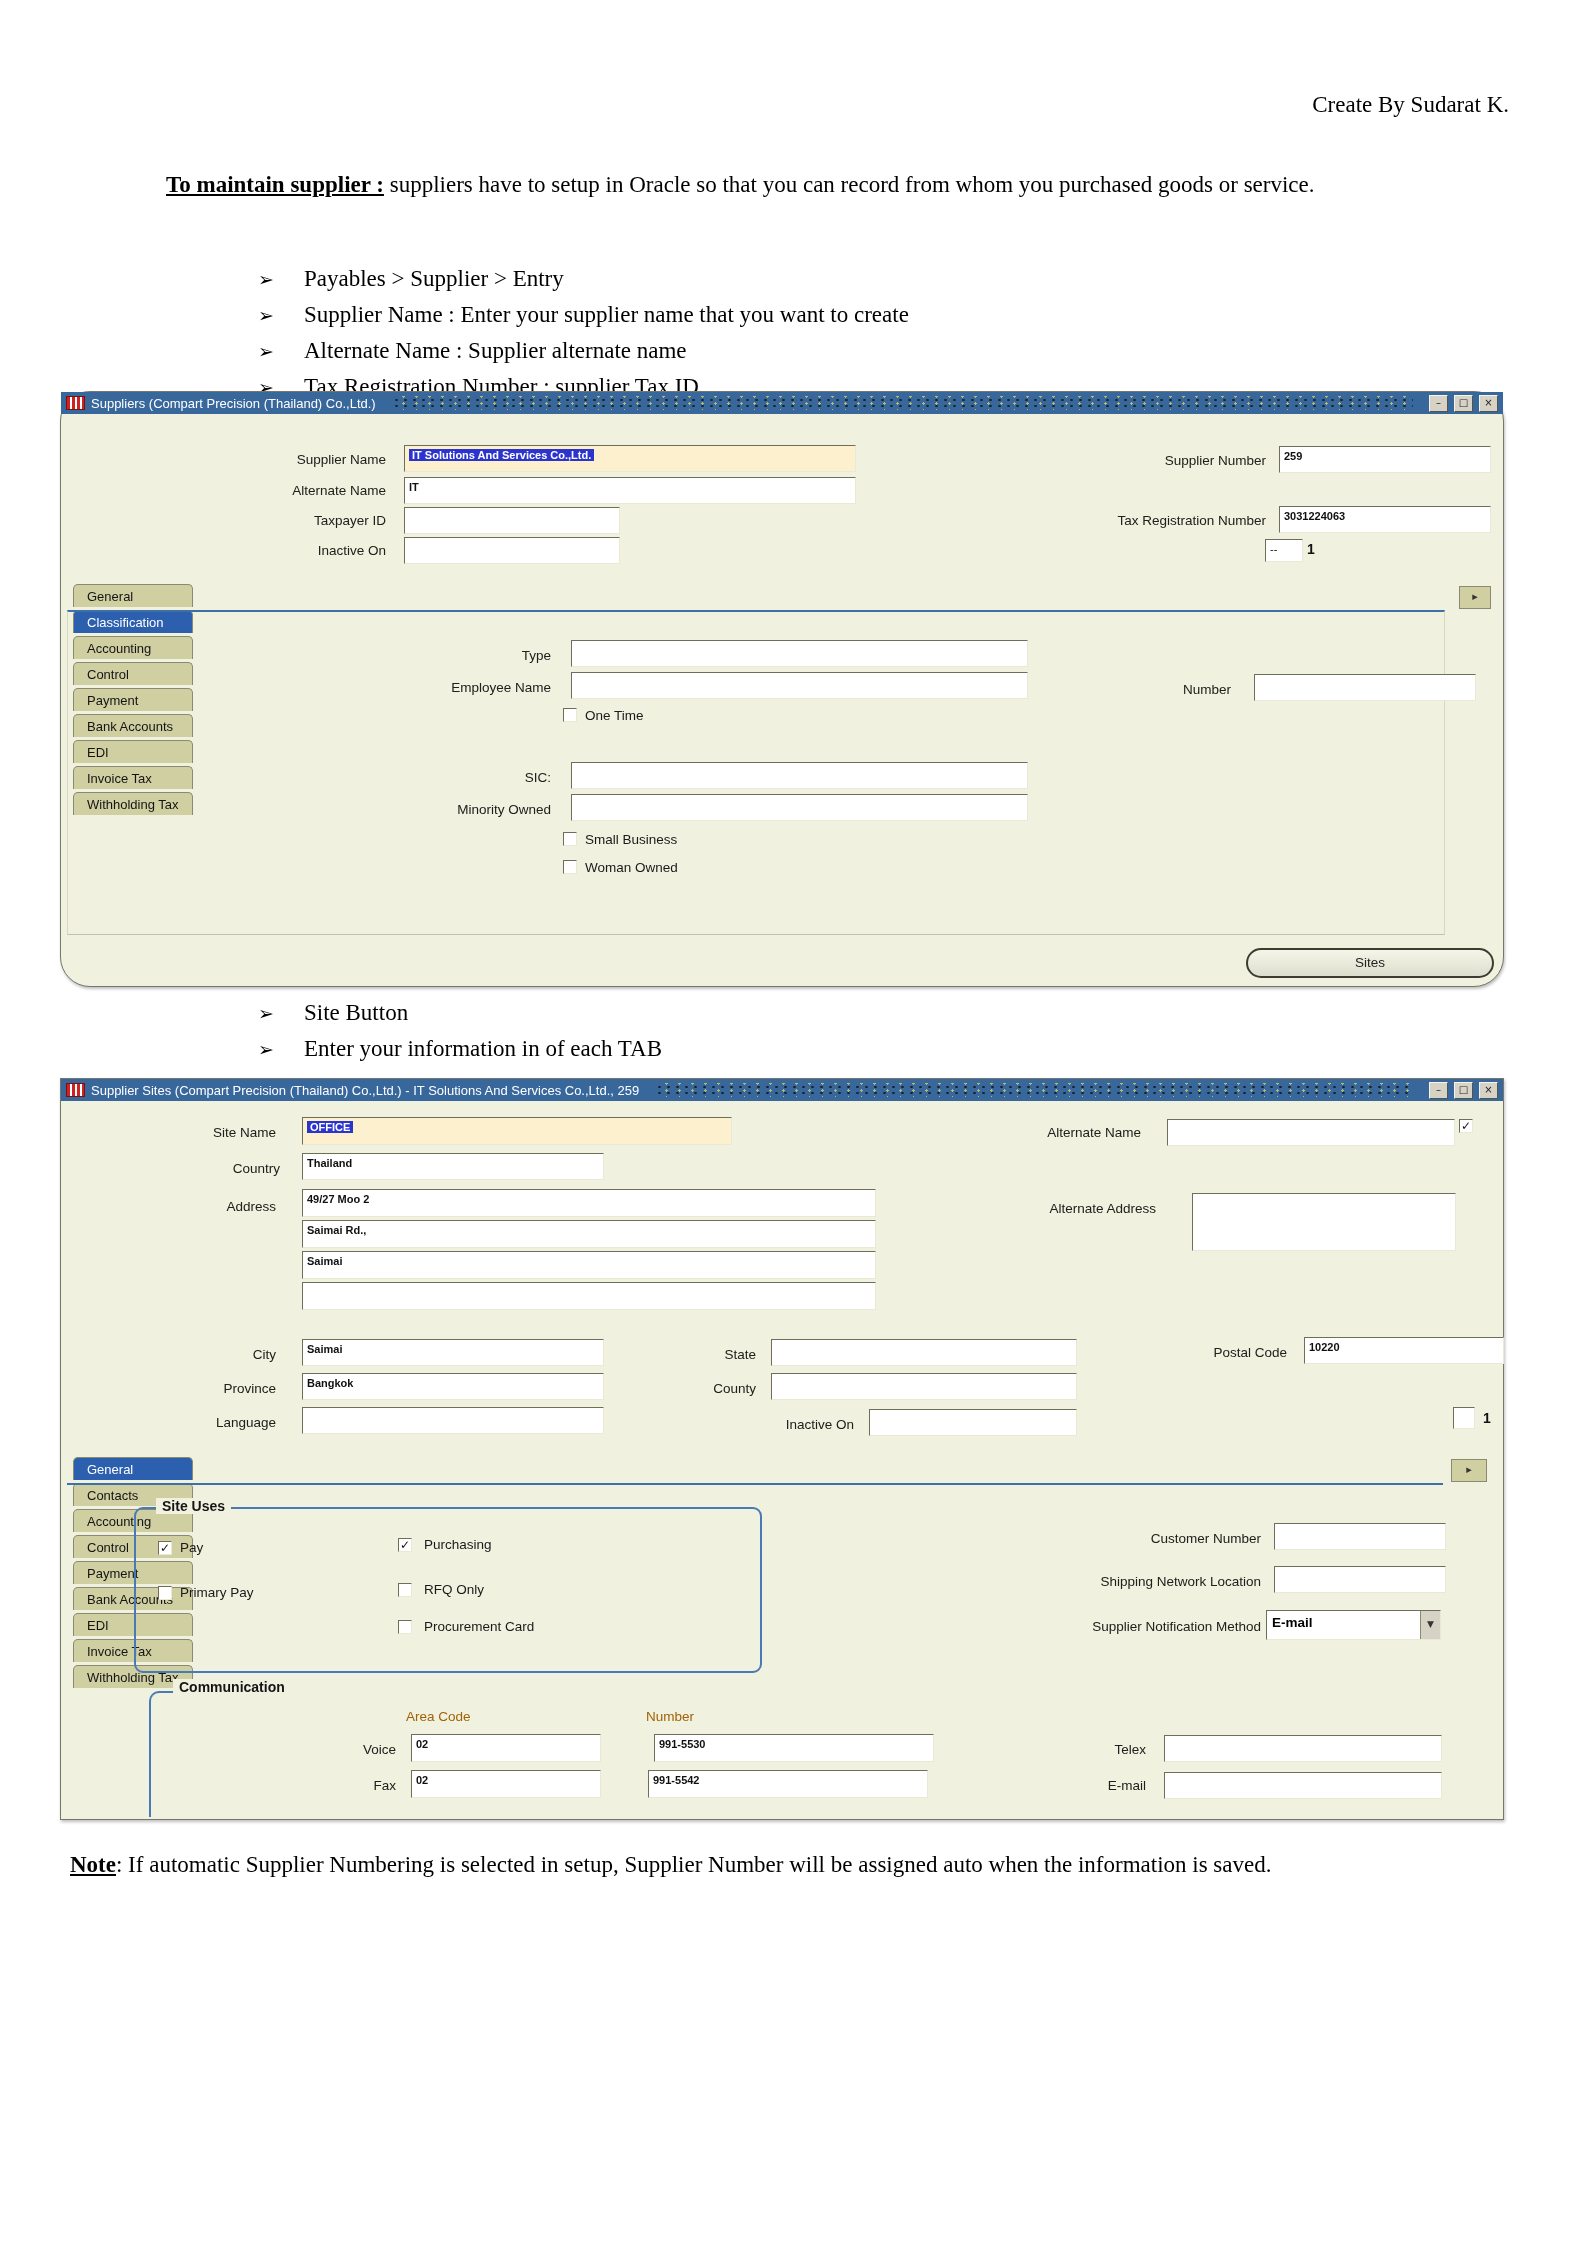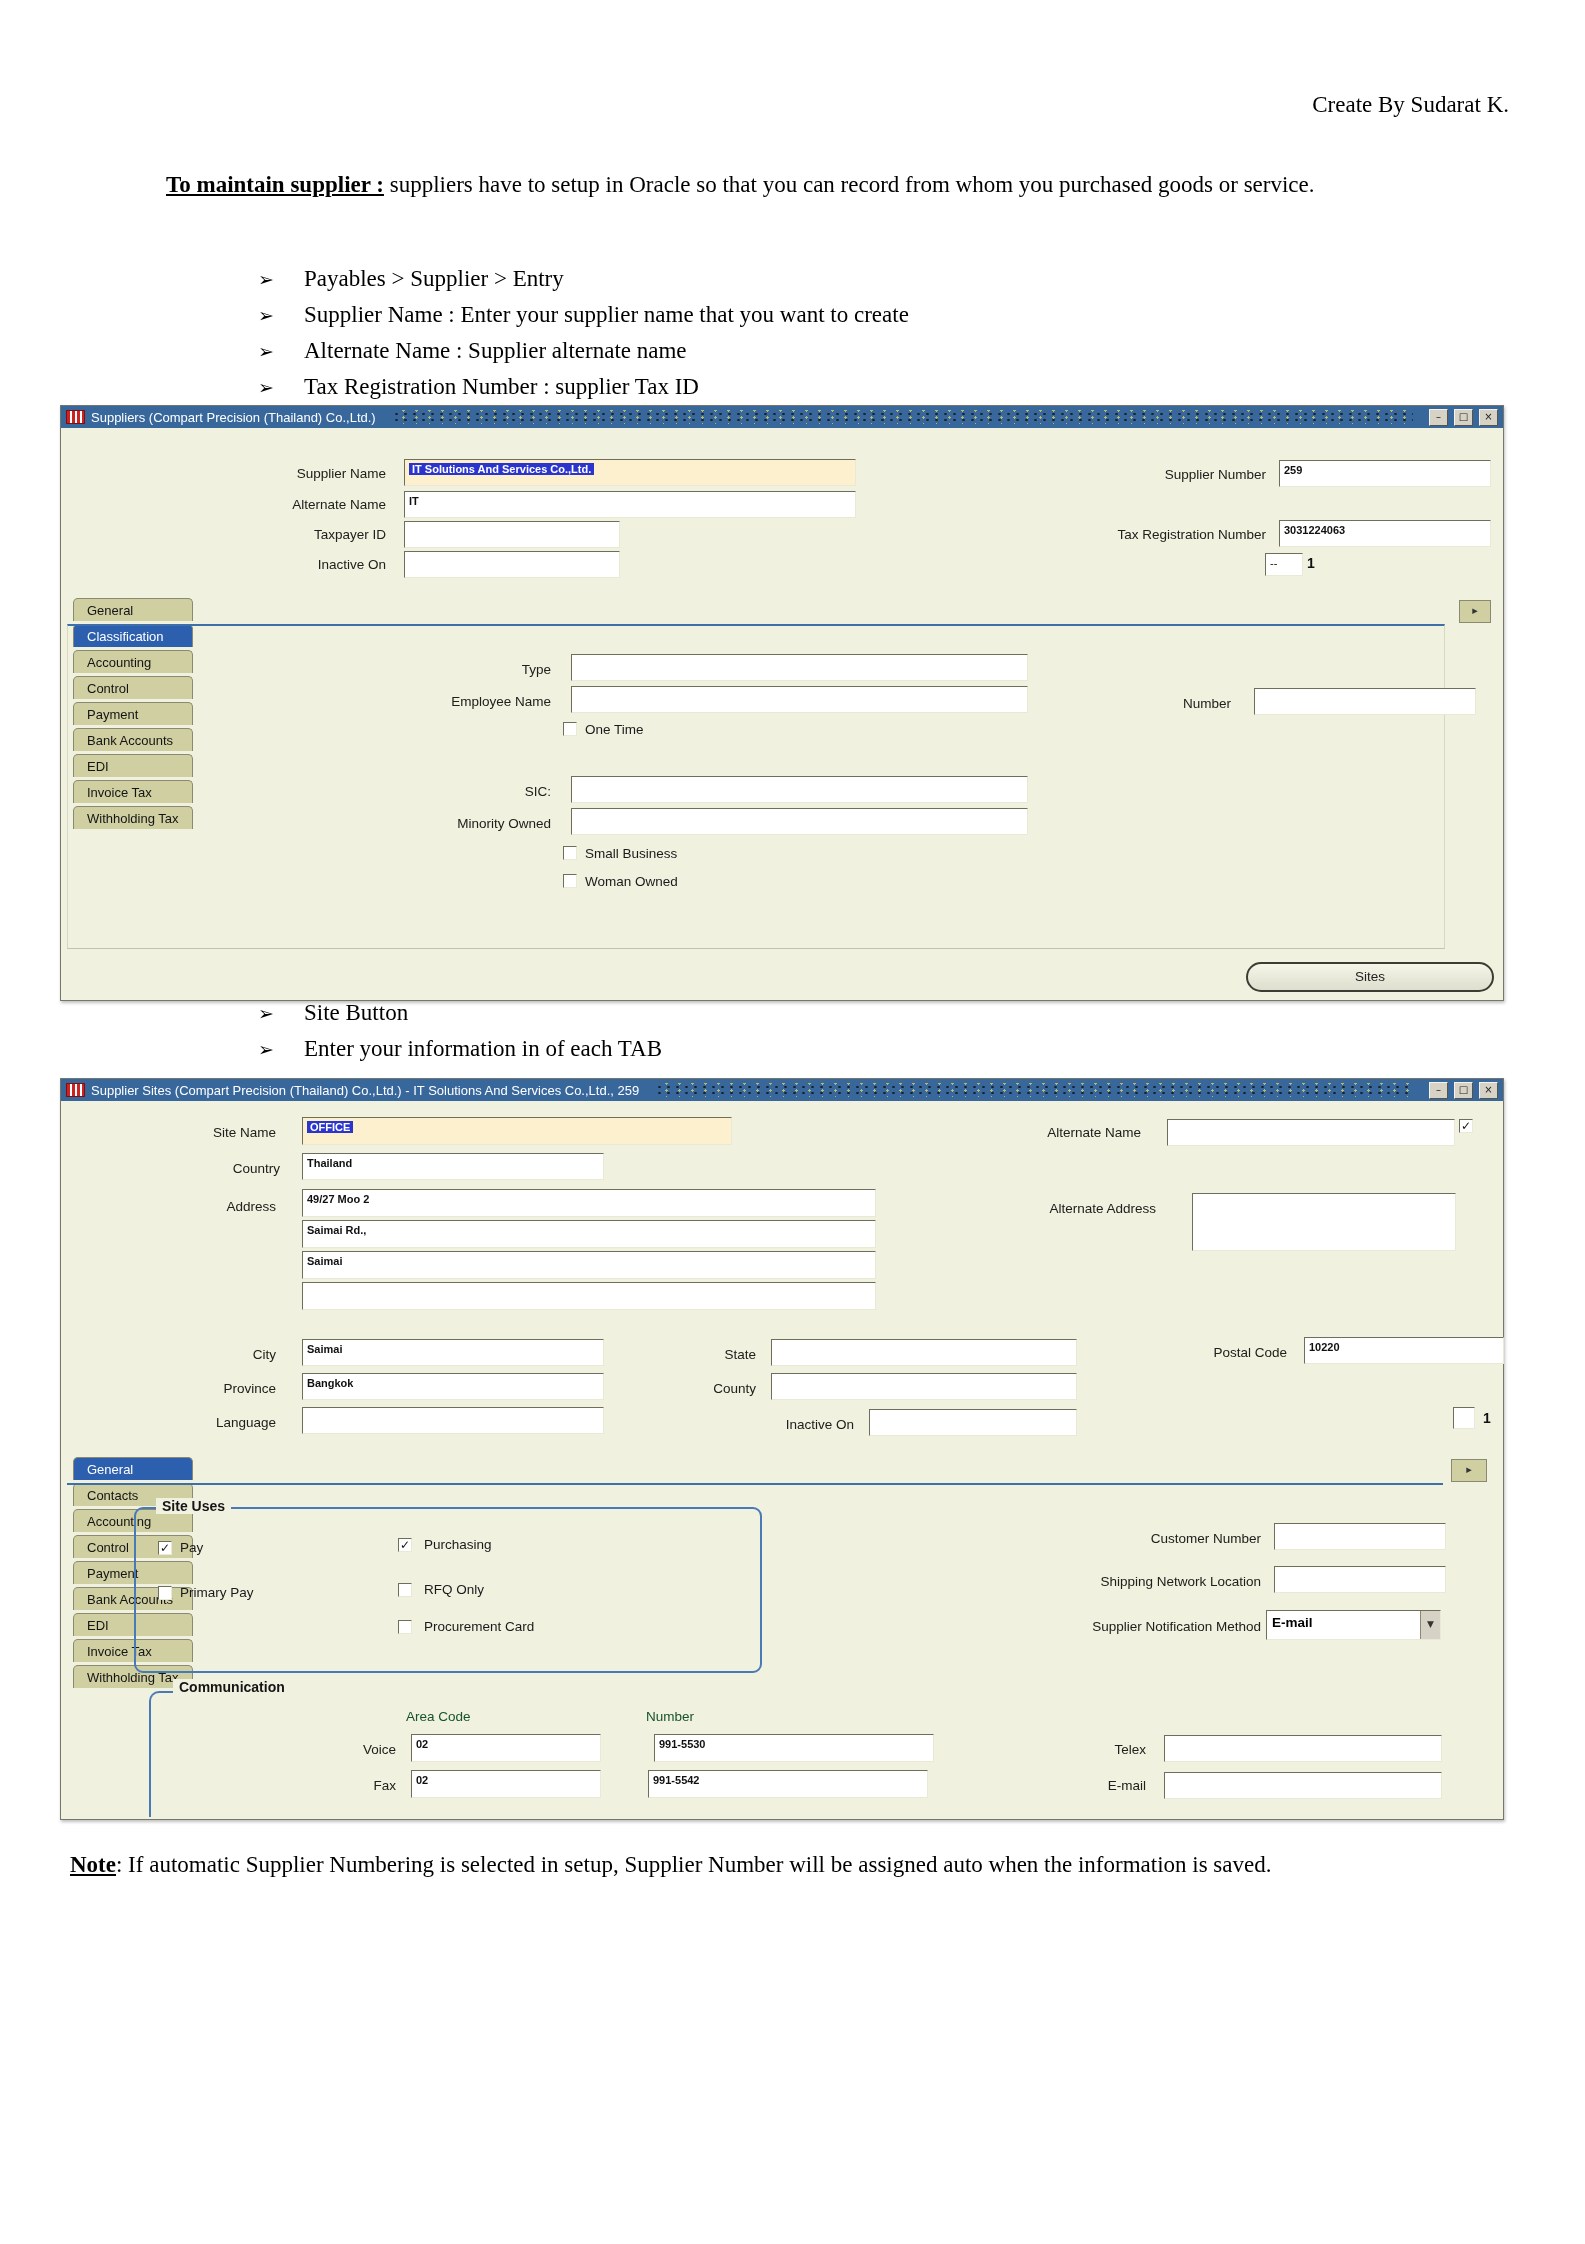--- a/index.html
+++ b/index.html
@@ -47,21 +47,21 @@
   .group{position:absolute;border:2px solid #4a7ab5;border-radius:9px;}
   .legend{position:absolute;background:#f1f1e0;padding:0 6px;font-family:"Liberation Sans","DejaVu Sans",sans-serif;
           font-size:14px;font-weight:bold;color:#151515;white-space:nowrap;}
   .pill-btn{position:absolute;border:2px solid #3c3c32;border-radius:15px;background:linear-gradient(#f6f6e8,#dedecf);
           font-family:"Liberation Sans","DejaVu Sans",sans-serif;font-size:13.5px;color:#222;text-align:center;box-sizing:border-box;padding-top:5px;}
   .dropdown{position:absolute;display:flex;box-sizing:border-box;background:#fff;
           border:1px solid;border-color:#6e6e5a #e9e9d6 #e9e9d6 #6e6e5a;}
   .dropdown .dd-val{flex:1;font-family:"Liberation Sans","DejaVu Sans",sans-serif;font-size:13.5px;font-weight:bold;padding:4px 0 0 5px;}
   .dropdown .dd-btn{width:19px;background:#d6d2c6;border-left:1px solid #8a8a72;text-align:center;
           font-size:9px;line-height:26px;color:#333;font-family:"DejaVu Sans",sans-serif;}
-  .hdr{position:absolute;font-family:"Liberation Sans","DejaVu Sans",sans-serif;font-size:13.5px;color:#14532d;white-space:nowrap;}
+  .hdr{position:absolute;font-family:"Liberation Sans","DejaVu Sans",sans-serif;font-size:13.5px;color:#a16207;white-space:nowrap;}
   .small-one{position:absolute;font-family:"Liberation Sans","DejaVu Sans",sans-serif;font-size:14px;font-weight:bold;color:#111;}
 </style>
 </head>
 <body>
 
 <div class="abs doc" style="right:76px;top:88px;">Create By Sudarat K.</div>
 
 <p class="abs doc" style="left:70px;top:168px;width:1455px;text-indent:96px;margin:0;"><span class="lead">To maintain supplier :</span><span> suppliers have to setup in Oracle so that you can record from whom you purchased goods or service.</span></p>
 
 <div class="abs" style="left:0;top:266px;width:1585px;">
@@ -76,21 +76,21 @@
   <div class="bullet-row">
     <span class="bullet-arrow">➢</span>
     <span class="bullet-text">Alternate Name : Supplier alternate name</span>
   </div>
   <div class="bullet-row">
     <span class="bullet-arrow">➢</span>
     <span class="bullet-text">Tax Registration Number : supplier Tax ID</span>
   </div>
 </div>
 
-<div class="win" style="left:60px;top:405px;width:1442px;height:594px;">
+<div class="win" style="left:60px;top:391px;width:1442px;height:594px;border-radius:30px;">
   <div class="titlebar">
     <div class="win-icon"></div>
     <span class="tb-title">Suppliers (Compart Precision (Thailand) Co.,Ltd.)</span>
     <div class="tb-pattern"></div>
     <span class="tb-btn">–</span>
     <span class="tb-btn">□</span>
     <span class="tb-btn">×</span>
   </div>
 
   <div class="lbl" style="left:110px;top:60px;width:215px;">Supplier Name</div>

